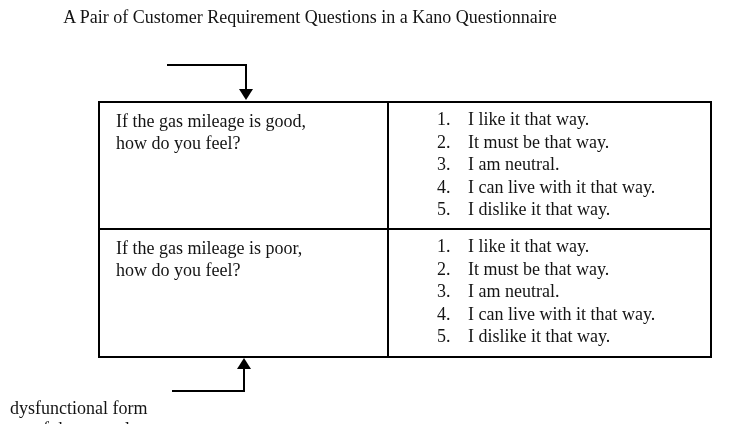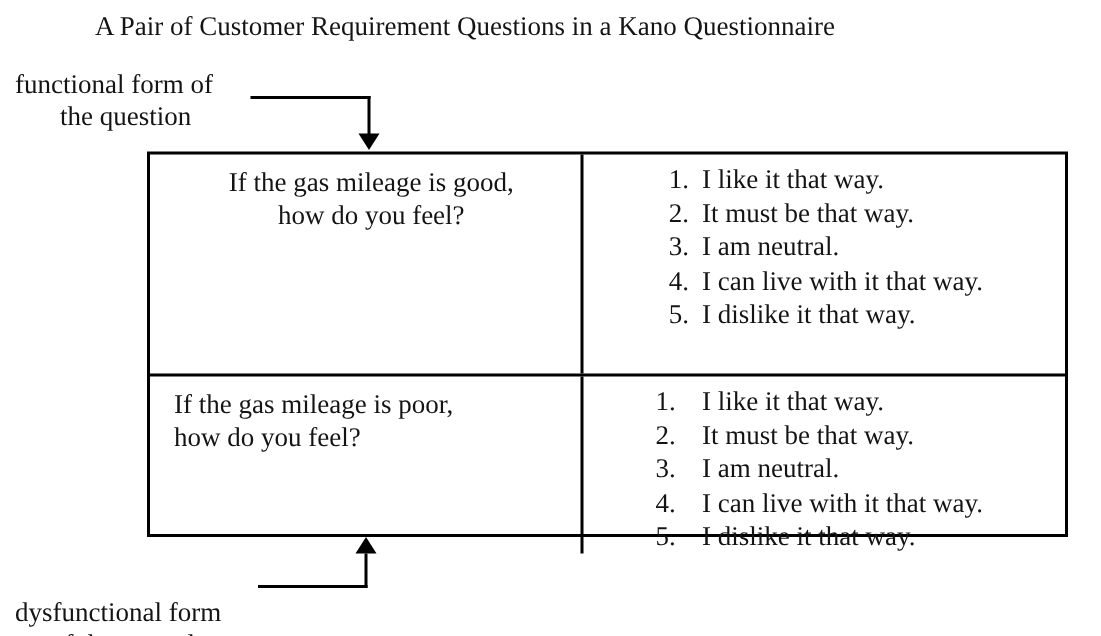--- a/index.html
+++ b/index.html
@@ -64,21 +64,21 @@
   
   .ktable {
     position: absolute;
     left: 98px; top: 101px;
     width: 614px; height: 257px;
     border: 2px solid #000;
     display: flex;
     flex-direction: column;
   }
   .krow { display: flex; }
-  .krow.first { height: 148px; border-bottom: 2px solid #000; flex: none; text-align: center; }
+  .krow.first { height: 127px; border-bottom: 2px solid #000; flex: none; }
   .krow.second { flex: 1; justify-content: flex-end; }
   .cell-q {
     width: 289px;
     flex: none;
     border-right: 2px solid #000;
     padding: 7px 8px 0 16px;
     font-size: 18px;
     line-height: 22px;
   }
   .cell-opts {
@@ -90,24 +90,20 @@
   .opt { display: flex; }
   .opt .num { width: 31px; flex: none; }
 </style>
 </head>
 <body>
 
 <div class="page">
 
   <div class="title">A Pair of Customer Requirement Questions in a Kano Questionnaire</div>
 
-  <div class="func-label">
-    <div class="l1">functional form of</div>
-    <div class="l2">the question</div>
-  </div>
   <div class="cline h1"></div>
   <div class="cline v1"></div>
   <div class="arrow-down"></div>
 
   <div class="ktable">
 
     <div class="krow first">
       <div class="cell-q">
         <div>If the gas mileage is good,</div>
         <div>how do you feel?</div>

